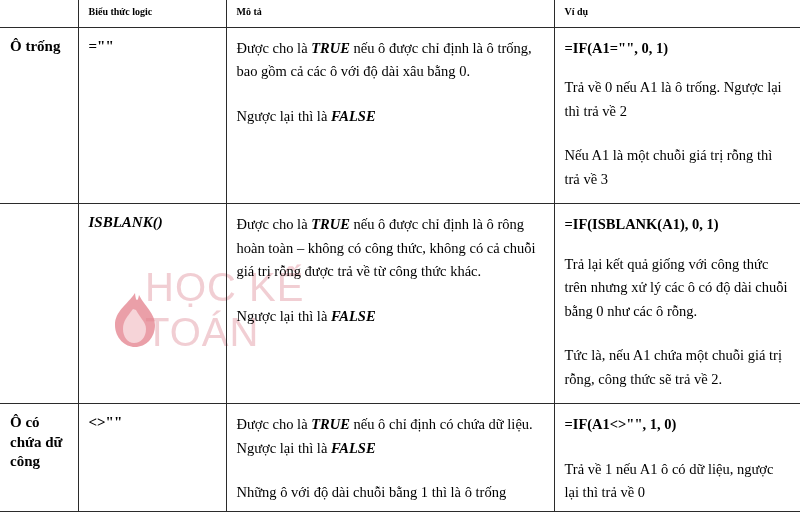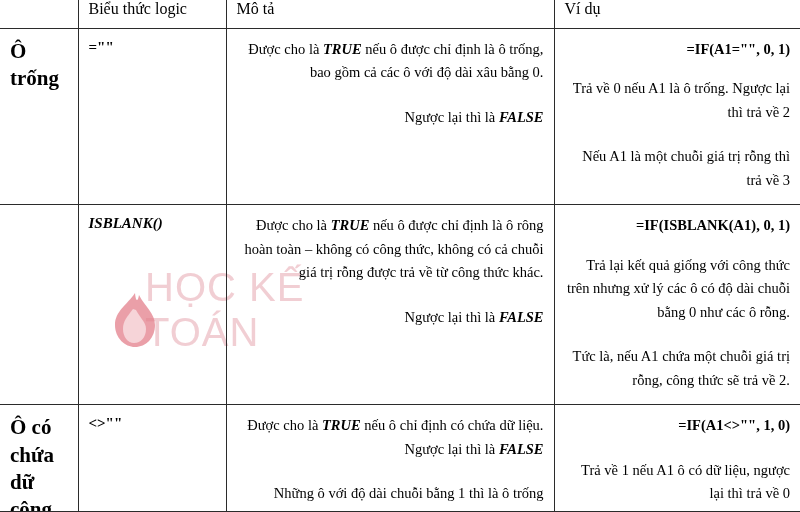--- a/index.html
+++ b/index.html
@@ -75,35 +75,35 @@
 
   table.doc-table td, table.doc-table th {
     vertical-align: top;
     padding: 9px 10px 12px 10px;
     border: 0;
     border-bottom: 1px solid #2b2b2b;
     background: transparent;
   }
   table.doc-table th {
     text-align: left;
-    font-weight: normal;
-    font-size: 16px;
-    padding-top: 0;
+    font-weight: bold;
+    font-size: 10px;
+    padding-top: 6px;
     padding-bottom: 10px;
   }
   table.doc-table td.vline,
   table.doc-table th.vline {
     border-left: 1px solid #2b2b2b;
   }
   tr.header-row th {
     border-bottom: 1px solid #2b2b2b;
   }
   .cell-label {
     font-weight: bold;
-    font-size: 21px;
+    font-size: 15px;
     line-height: 1.3;
     padding-top: 18px;
   }
   .cell-expr {
     font-weight: bold;
     font-style: italic;
     font-size: 15px;
     line-height: 1.3;
     padding-top: 18px;
   }
@@ -118,21 +118,20 @@
   .cell-ex {
     font-size: 14.5px;
     line-height: 1.62;
     padding-top: 16px;
   }
   .cell-ex .formula {
     font-weight: bold;
   }
   p {
     margin: 0 0 16px 0;
-    text-align: right;
   }
   p:last-child {
     margin-bottom: 0;
     margin-top: 21px;
   }
   .kw {
     font-weight: bold;
     font-style: italic;
   }
   .row-last td {

